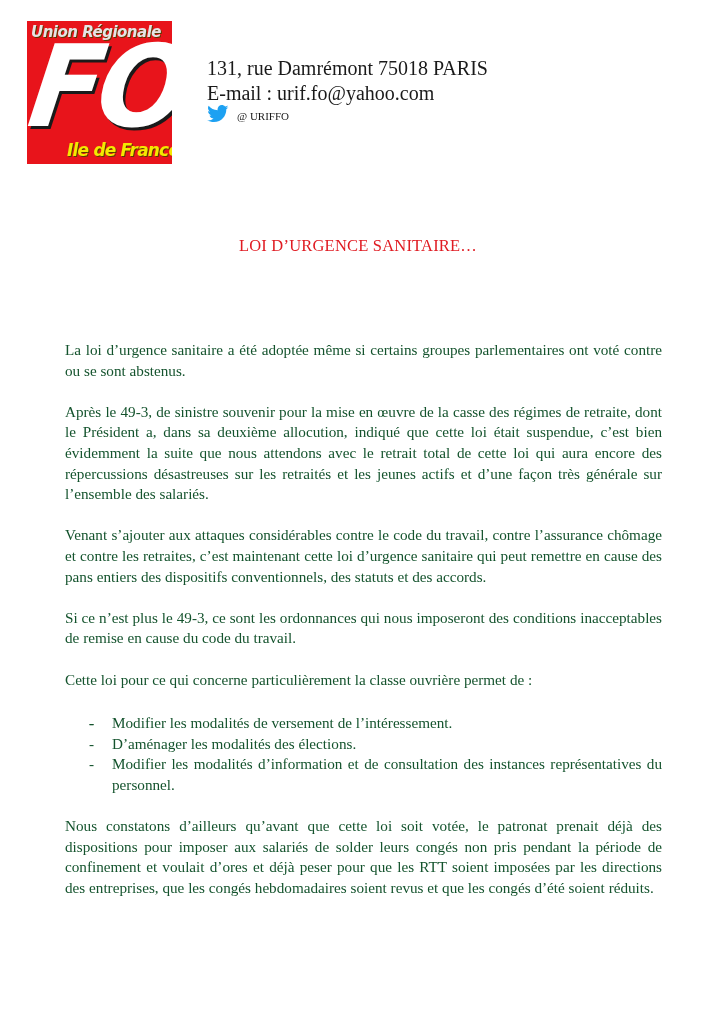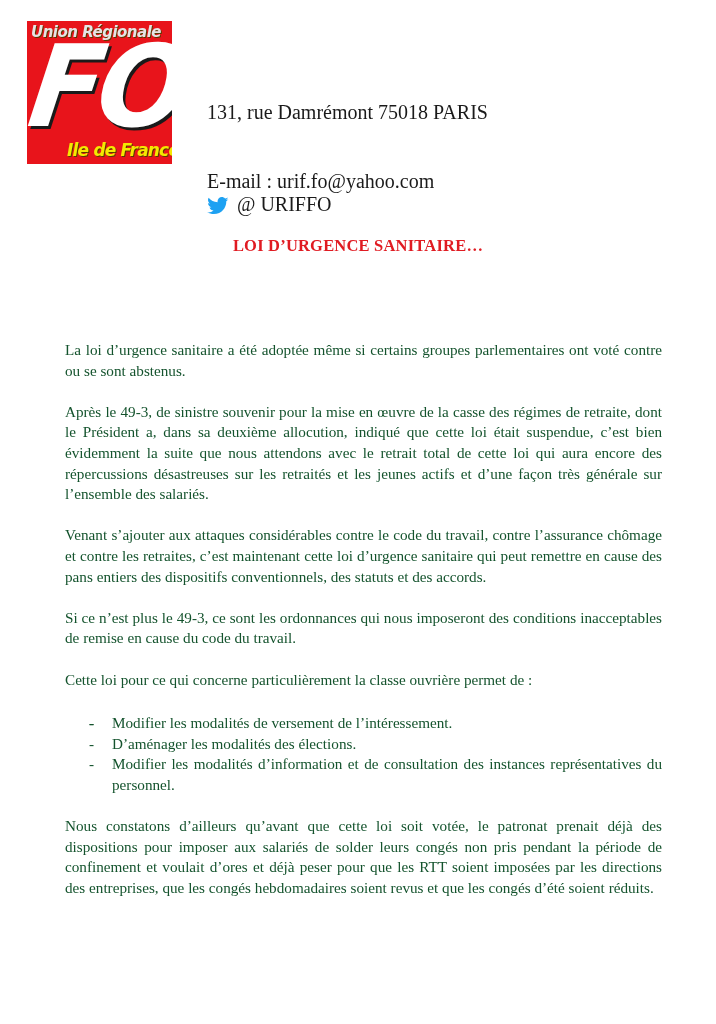--- a/index.html
+++ b/index.html
@@ -67,43 +67,43 @@
     }
     
     .contact {
       position: absolute;
       left: 207px;
       top: 56px;
       font-size: 20px;
       line-height: 25px;
       color: #1a1a1a;
     }
-    .contact .line { white-space: nowrap; margin-top: 44px; }
+    .contact .line { white-space: nowrap; }
     .contact .tw-line {
-      font-size: 20px;
+      font-size: 11px;
       line-height: 22px;
       display: flex;
-      align-items: flex-end;
+      align-items: flex-start;
       margin-top: -1px;
     }
     .tw-icon {
       width: 22px;
       height: 18px;
       margin-right: 8px;
       display: inline-block;
     }
     
     .title {
       position: absolute;
       left: 0;
       top: 235px;
       width: 716px;
       text-align: center;
       color: #e01b22;
-      font-weight: bold;
+      font-weight: normal;
       font-size: 16.5px;
       line-height: 21px;
       letter-spacing: 0.2px;
     }
     
     .content {
       position: absolute;
       left: 65px;
       top: 340px;
       width: 597px;

